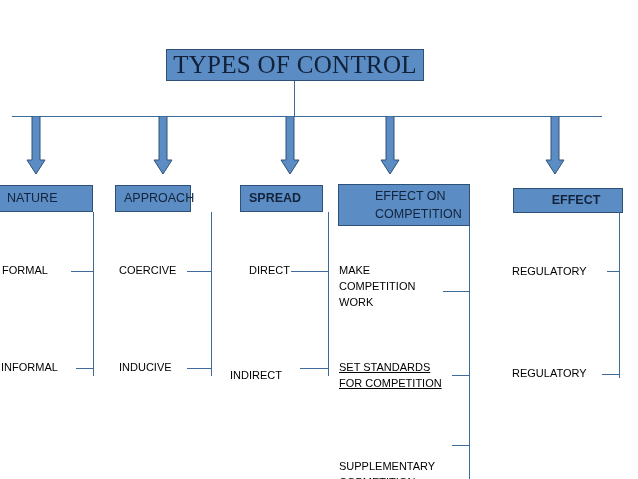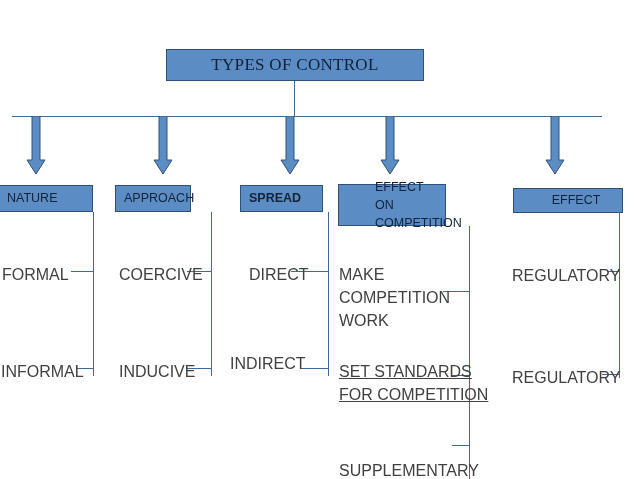--- a/index.html
+++ b/index.html
@@ -25,21 +25,21 @@
     top: 49px;
     width: 258px;
     height: 32px;
     background: #5b8cc3;
     border: 1px solid #2e5277;
     box-sizing: border-box;
     display: flex;
     align-items: center;
     justify-content: center;
     font-family: "Liberation Serif", serif;
-    font-size: 17px;
+    font-size: 25px;
     color: #11213a;
     letter-spacing: 0.3px;
     white-space: nowrap;
   }
 
   
   .cat-box {
     position: absolute;
     background: #5b8cc3;
     border: 1px solid #2e5277;
@@ -49,20 +49,21 @@
     color: #13233c;
     display: flex;
     flex-direction: column;
     justify-content: center;
     padding-left: 8px;
     line-height: 1.45;
   }
   .cat-box.centered {
     align-items: center;
     padding-left: 16px;
+    font-weight: bold;
   }
 
   
   .hline {
     position: absolute;
     background: #3c6a9b;
     height: 1px;
   }
   .vline {
     position: absolute;
@@ -77,22 +78,22 @@
 
   
   .arrow {
     position: absolute;
   }
 
   
   .leaf {
     position: absolute;
     font-family: "Liberation Sans", sans-serif;
-    font-size: 16px;
-    color: #404040;
+    font-size: 11px;
+    color: #000000;
     line-height: 1.45;
     white-space: pre-line;
   }
 </style>
 </head>
 <body>
 
 <div id="canvas">
 
   <div class="title-box">
@@ -134,21 +135,21 @@
   </div>
 
   <div class="cat-box" style="left:115px; top:185px; width:76px; height:27px;">
     <span>APPROACH</span>
   </div>
 
   <div class="cat-box" style="left:240px; top:185px; width:83px; height:27px;font-weight:bold;">
     <span>SPREAD</span>
   </div>
 
-  <div class="cat-box" style="left:338px; top:184px; width:108px; height:42px;padding-left:36px;">
+  <div class="cat-box" style="left:338px; top:184px; width:132px; height:42px;padding-left:36px;">
     <span style="white-space:pre-line;">EFFECT ON
 COMPETITION</span>
   </div>
 
   <div class="cat-box centered" style="left:513px; top:188px; width:110px; height:25px;">
     <span>EFFECT</span>
   </div>
 
   <div class="vline" style="left:93px; top:212px; height:164px;"></div>
   <div class="tick" style="left:71px; top:271px; width:23px;"></div>
@@ -159,21 +160,21 @@
   <div class="vline" style="left:211px; top:212px; height:164px;"></div>
   <div class="tick" style="left:187px; top:271px; width:25px;"></div>
   <div class="tick" style="left:187px; top:368px; width:25px;"></div>
   <div class="leaf" style="left:119px; top:263px;">COERCIVE</div>
   <div class="leaf" style="left:119px; top:360px;">INDUCIVE</div>
 
   <div class="vline" style="left:328px; top:212px; height:164px;"></div>
   <div class="tick" style="left:291px; top:271px; width:38px;"></div>
   <div class="tick" style="left:300px; top:368px; width:29px;"></div>
   <div class="leaf" style="left:249px; top:263px;">DIRECT</div>
-  <div class="leaf" style="left:230px; top:352px;">INDIRECT</div>
+  <div class="leaf" style="left:230px; top:368px;">INDIRECT</div>
 
   <div class="vline" style="left:469px; top:226px; height:253px;"></div>
   <div class="tick" style="left:443px; top:291px; width:27px;"></div>
   <div class="tick" style="left:452px; top:375px; width:18px;"></div>
   <div class="tick" style="left:452px; top:445px; width:18px;"></div>
   <div class="leaf" style="left:339px; top:263px;">MAKE
 COMPETITION
 WORK</div>
   <div class="leaf" style="left:339px; top:360px;text-decoration:underline;">SET STANDARDS
 FOR COMPETITION</div>

